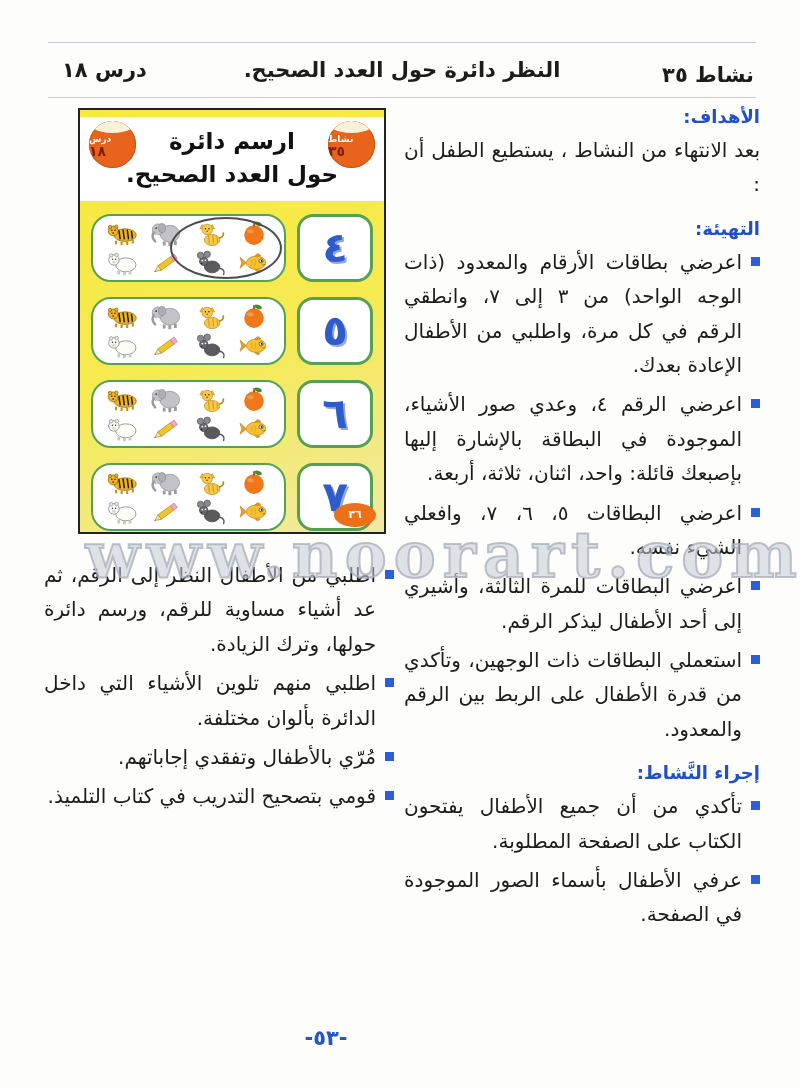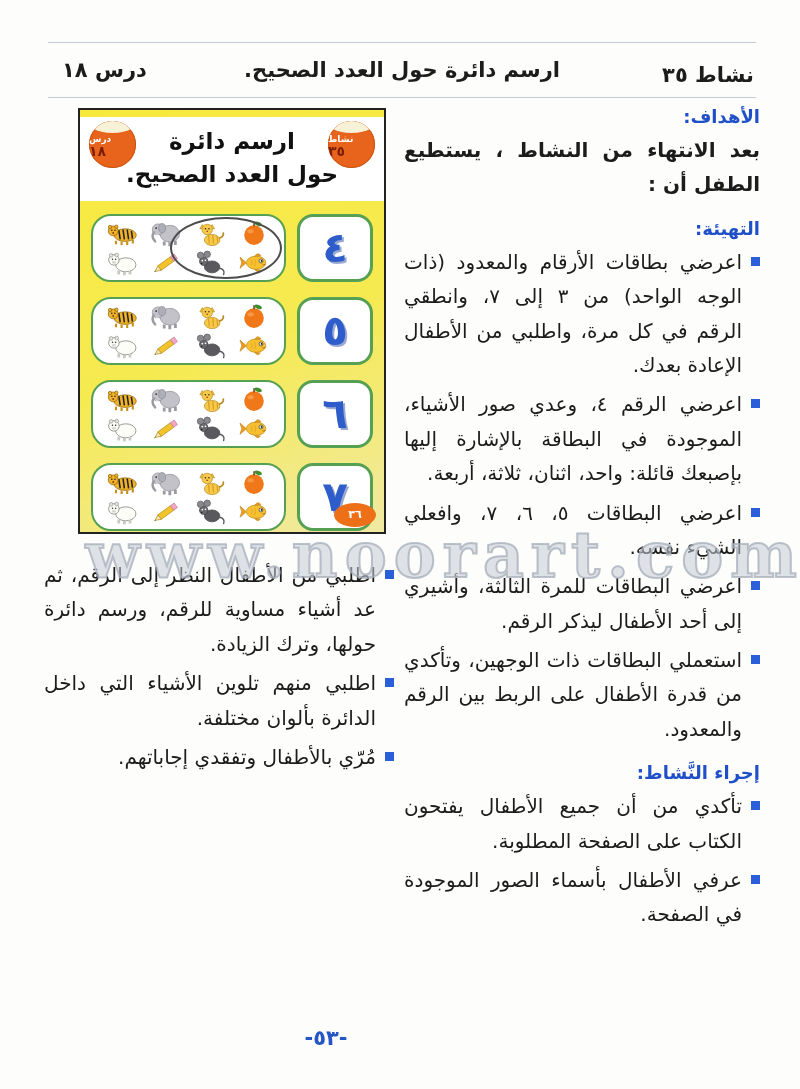--- a/index.html
+++ b/index.html
@@ -85,21 +85,21 @@
   
   .bullets { list-style:none; }
   .bullets li { display:flex; gap:9px; margin-bottom:5px; }
   .sq { flex:0 0 9px; width:9px; height:9px; margin-top:12px; background:#2b5fd9; }
   .bullet-text { flex:1; font-size:20px; line-height:1.72; text-align:justify; }
 
   .notes { margin:24px 2px 0 0; }
 
   .section-heading { color:#2050c8; font-weight:bold; font-size:18px; margin:2px 0 6px; }
   .section { margin-bottom:16px; }
-  .intro { font-size:20px; line-height:1.72; text-align:justify; margin-bottom:3px;font-weight:bold; }
+  .intro { font-size:20px; line-height:1.72; text-align:justify; margin-bottom:3px; }
 
   
   .watermark {
     position:absolute; top:518px; left:4px; width:800px; z-index:5;
     font-family:"DejaVu Serif", serif; font-size:63px; font-weight:bold;
     letter-spacing:7px; text-align:right; direction:ltr;
     color:rgba(196,202,212,0.55); -webkit-text-stroke:2px rgba(166,174,186,0.75);
     pointer-events:none; white-space:nowrap;
   }
 
@@ -186,21 +186,21 @@
       <circle cx="34.8" cy="18.5" r="1.2" fill="#111"></circle>
       <path d="M40 23.5 q-2 1.6 -4 0.5" stroke="#a3690c" stroke-width="1.4" fill="none"></path>
       <path d="M20 17 q3 4 0 8 M25 16 q3 5 0 10" stroke="#e0a41f" stroke-width="1.2" fill="none"></path>
     </symbol>
   </defs>
 </svg>
 
 <div class="rule rule-top"></div>
 <div class="page-header">
   <span class="hdr-right">نشاط ٣٥</span>
-  <span class="hdr-center">ارسم دائرة حول العدد الصحيح.</span>
+  <span class="hdr-center">النظر دائرة حول العدد الصحيح.</span>
   <span class="hdr-left">درس ١٨</span>
 </div>
 <div class="rule rule-bottom"></div>
 
 <div class="col-left">
 
   <div class="card">
     <div class="badge badge-right">
       <span class="badge-label">نشاط</span>
       <span class="badge-num">٣٥</span>
@@ -357,20 +357,24 @@
       <span class="bullet-text">اطلبي من الأطفال النظر إلى الرقم، ثم عد أشياء مساوية للرقم، ورسم دائرة حولها، وترك الزيادة.</span>
     </li>
     <li>
       <span class="sq"></span>
       <span class="bullet-text">اطلبي منهم تلوين الأشياء التي داخل الدائرة بألوان مختلفة.</span>
     </li>
     <li>
       <span class="sq"></span>
       <span class="bullet-text">مُرّي بالأطفال وتفقدي إجاباتهم.</span>
     </li>
+    <li>
+      <span class="sq"></span>
+      <span class="bullet-text">قومي بتصحيح التدريب في كتاب التلميذ.</span>
+    </li>
   </ul>
 </div>
 
 <div class="col-right">
 
   <div class="section">
     <div class="section-heading">الأهداف:</div>
     <p class="intro">بعد الانتهاء من النشاط ، يستطيع الطفل أن :</p>
   </div>
 

